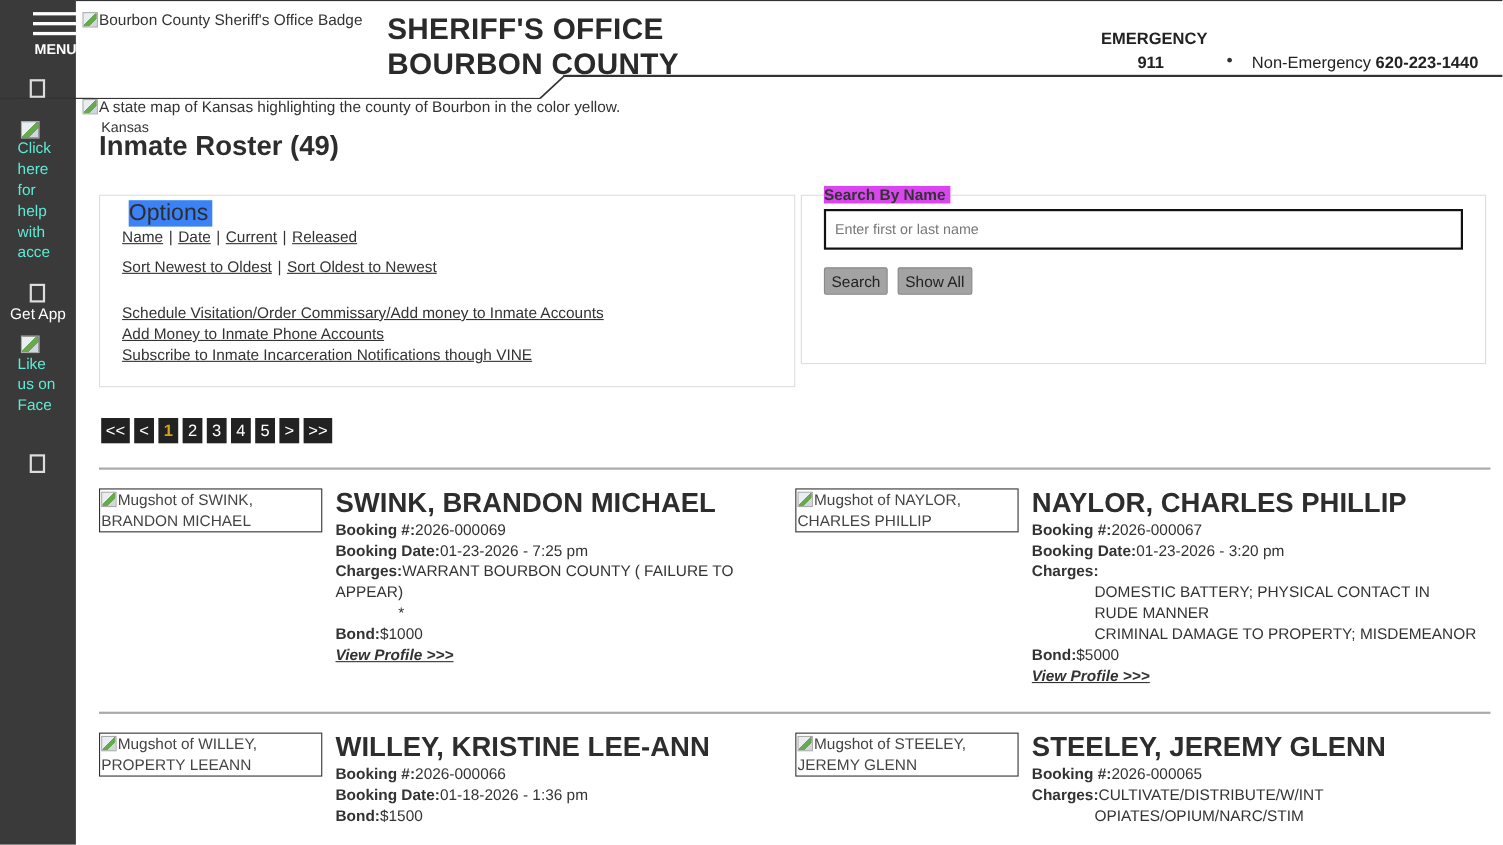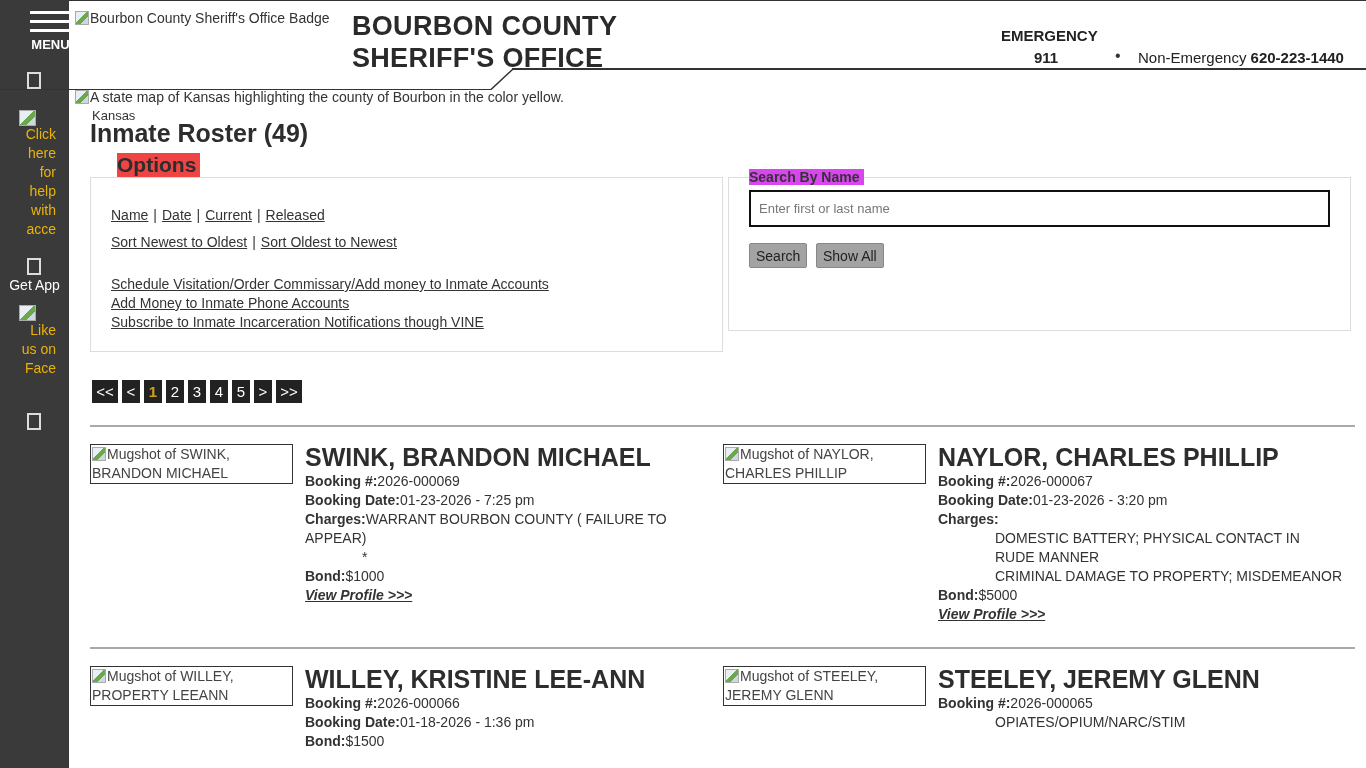--- a/index.html
+++ b/index.html
@@ -7,21 +7,21 @@
   body { font-family: "Liberation Sans", "DejaVu Sans", sans-serif; color: #222; position: relative; }
 
   
   .sidebar { position: absolute; left: 0; top: 0; width: 69px; height: 768px; background: #3a3a3a; }
   .menu-btn { position: absolute; left: 16px; top: 0; width: 69px; height: 90px; border-bottom: 1px solid #222; }
   .hamburger { position: absolute; left: 14px; top: 11px; width: 42px; }
   .hamburger span { display: block; height: 3px; background: #fff; margin-bottom: 6px; }
   .menu-label { position: absolute; left: 0; width: 69px; top: 37px; text-align: center; color: #fff; font-weight: bold; font-size: 13px; }
   .box-icon { position: absolute; left: 27px; width: 14px; height: 17px; border: 2px solid #ddd; }
   .broken-img { position: absolute; left: 19px; width: 17px; height: 16px; background: linear-gradient(135deg, #e8eef2 0 45%, #6aa84f 45% 70%, #cfd8dc 70%); border: 1px solid #aaa; }
-  .side-alt { position: absolute; left: 16px; width: 40px; color: #eab308; font-size: 14px; line-height: 19px; text-align: right; overflow: hidden; }
+  .side-alt { position: absolute; left: 16px; width: 40px; color: #5eead4; font-size: 14px; line-height: 19px; text-align: left; overflow: hidden; }
   .getapp-label { position: absolute; left: 0; width: 69px; top: 277px; text-align: center; color: #fff; font-size: 14px; }
 
   
   .top-border { position: absolute; left: 69px; top: 0; right: 0; height: 1px; background: #333; }
   .badge-alt { position: absolute; left: 75px; top: 10px; font-size: 14px; color: #333; }
   .broken-sm { display: inline-block; width: 14px; height: 14px; vertical-align: -2px; background: linear-gradient(135deg, #e8eef2 0 45%, #6aa84f 45% 70%, #cfd8dc 70%); border: 1px solid #aaa; margin-right: 1px; }
   .site-title { position: absolute; left: 352px; top: 10px; font-weight: bold; font-size: 27px; line-height: 32px; color: #2a2a2a; letter-spacing: 0.3px; }
   .emergency { position: absolute; left: 1001px; top: 27px; font-weight: bold; font-size: 15px; color: #222; }
   .emergency-num { position: absolute; left: 1034px; top: 49px; font-weight: bold; font-size: 15px; color: #222; }
   .bullet { position: absolute; left: 1115px; top: 47px; font-size: 16px; color: #333; }
@@ -30,21 +30,21 @@
   .header-line-right { position: absolute; left: 512px; top: 68px; right: 0; height: 2px; background: #333; }
   .header-line-left { position: absolute; left: 0; top: 89px; width: 491px; height: 1px; background: #333; }
   .header-diag { position: absolute; left: 490px; top: 68px; width: 24px; height: 22px; }
 
   .map-alt { position: absolute; left: 75px; top: 89px; font-size: 14px; color: #333; }
   .kansas { position: absolute; left: 92px; top: 108px; font-size: 13px; color: #333; }
   .page-title { position: absolute; left: 90px; top: 119px; font-size: 25px; font-weight: bold; color: #2d2d2d; }
 
   
   .options { position: absolute; left: 90px; top: 177px; width: 633px; height: 175px; border: 1px solid #ddd; }
-  .options-legend { position: absolute; left: 117px; top: 153px; font-size: 21px; font-weight: bold; color: #2d2d2d; background: #ef4444; padding: 0 4px 0 0; }
+  .options-legend { position: absolute; left: 117px; top: 182px; font-size: 21px; font-weight: normal; color: #2d2d2d; background: #3b82f6; padding: 0 4px 0 0; }
   .opt-row { position: absolute; left: 111px; font-size: 14px; color: #333; }
   .opt-row a { color: #333; text-decoration: underline; }
   .opt-row .sep { margin: 0 5px; }
 
   
   .search-box { position: absolute; left: 728px; top: 177px; width: 623px; height: 154px; border: 1px solid #ddd; }
   .search-legend { position: absolute; left: 749px; top: 169px; font-size: 14px; font-weight: bold; color: #333; background: #d946ef; padding-right: 4px; }
   .search-input { position: absolute; left: 749px; top: 190px; width: 581px; height: 37px; border: 2px solid #111; padding: 0 8px; font-size: 13px; font-family: "Liberation Sans", sans-serif; color: #333; background: #fff; }
   .search-input::placeholder { color: #777; }
   .btn { position: absolute; top: 243px; height: 25px; background: #a3a3a3; border: 1px solid #888; border-radius: 2px; font-size: 14px; color: #222; font-family: "Liberation Sans", sans-serif; padding: 0 6px; }
@@ -84,22 +84,22 @@
   <div class="box-icon" style="top:258px;"></div>
   <div class="getapp-label">Get App</div>
   <div class="broken-img" style="top:305px;"></div>
   <div class="side-alt" style="top:321px;height:76px;">Like us on Face</div>
   <div class="box-icon" style="top:413px;"></div>
 </div>
 
 <div class="top-border"></div>
 <div class="badge-alt"><span class="broken-sm"></span><span>Bourbon County Sheriff's Office Badge</span></div>
 <div class="site-title">
+  <div>SHERIFF'S OFFICE</div>
   <div>BOURBON COUNTY</div>
-  <div>SHERIFF'S OFFICE</div>
 </div>
 <div class="emergency">EMERGENCY</div>
 <div class="emergency-num">911</div>
 <div class="bullet">•</div>
 <div class="nonemerg"><span>Non-Emergency </span><b>620-223-1440</b></div>
 <div class="header-line-right"></div>
 <svg class="header-diag" viewBox="0 0 24 22">
     <line x1="1" y1="21.5" x2="23" y2="1" stroke="#333" stroke-width="1.5"></line>
   </svg>
 <div class="header-line-left"></div>
@@ -177,15 +177,16 @@
     <div class="field"><b>Booking Date:</b><span>01-18-2026 - 1:36 pm</span></div>
     <div class="field"><b>Bond:</b><span>$1500</span></div>
   </div>
 </div>
 
 <div class="card" style="left:723px;top:666px;">
   <div class="mug"><span class="broken-sm"></span><span>Mugshot of STEELEY, JEREMY GLENN</span></div>
   <div class="info">
     <div class="inmate-name">STEELEY, JEREMY GLENN</div>
     <div class="field"><b>Booking #:</b><span>2026-000065</span></div>
+    <div class="field"><b>Charges:</b><span>CULTIVATE/DISTRIBUTE/W/INT</span></div>
     <div class="field charge-list">OPIATES/OPIUM/NARC/STIM</div>
   </div>
 </div>
 
 </body></html>

